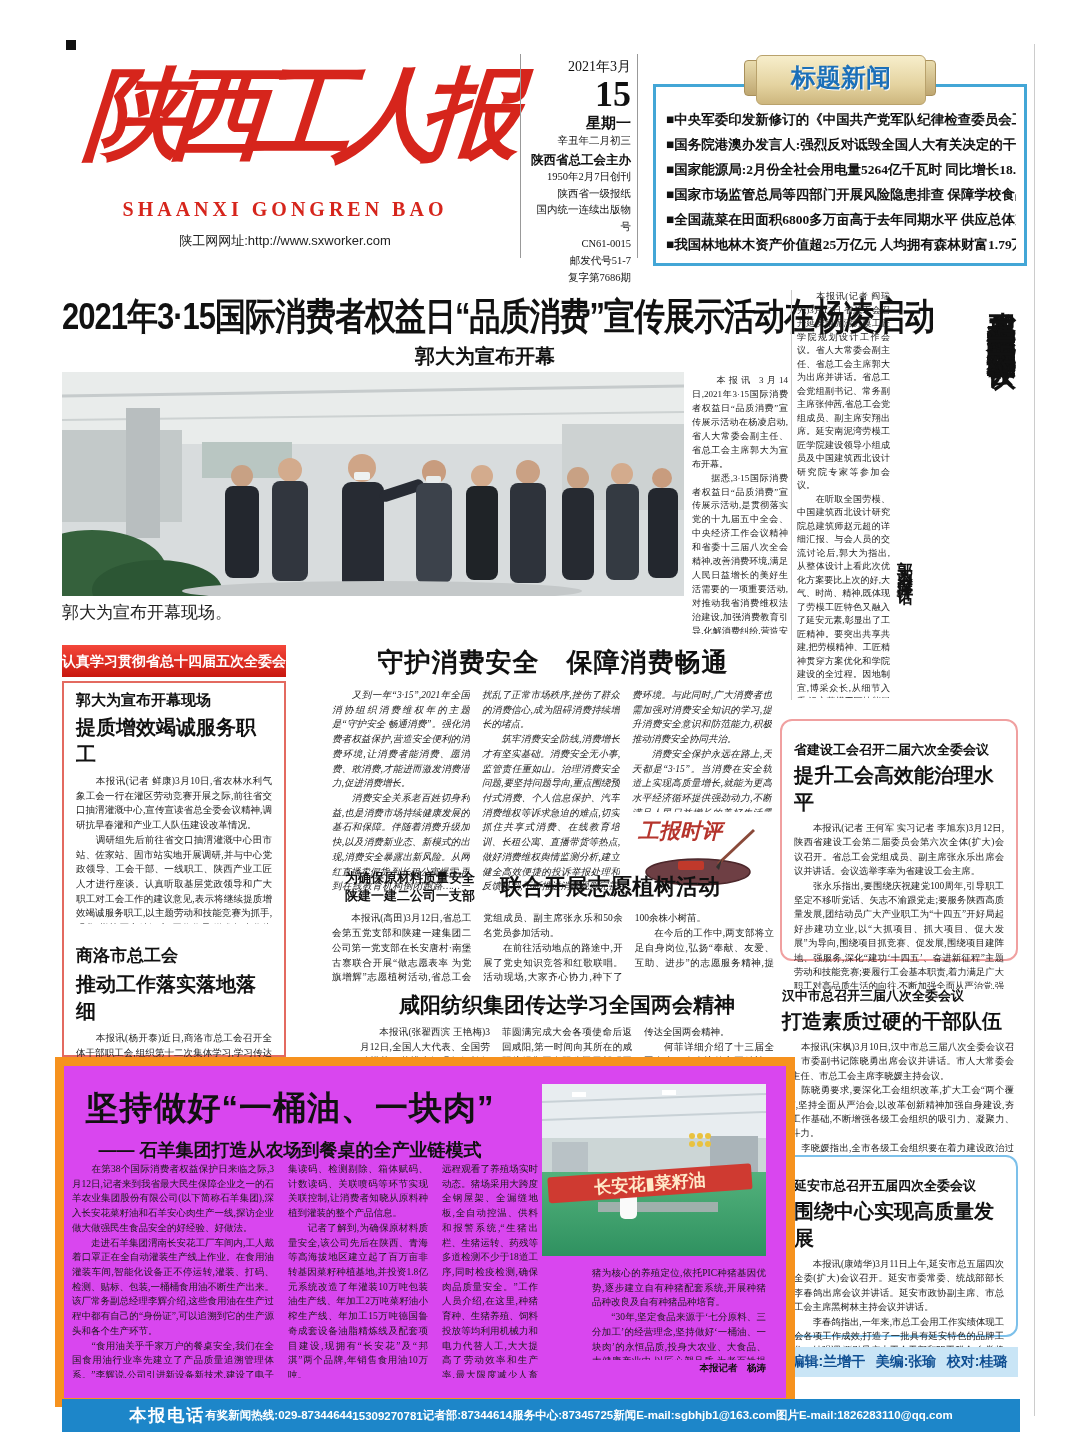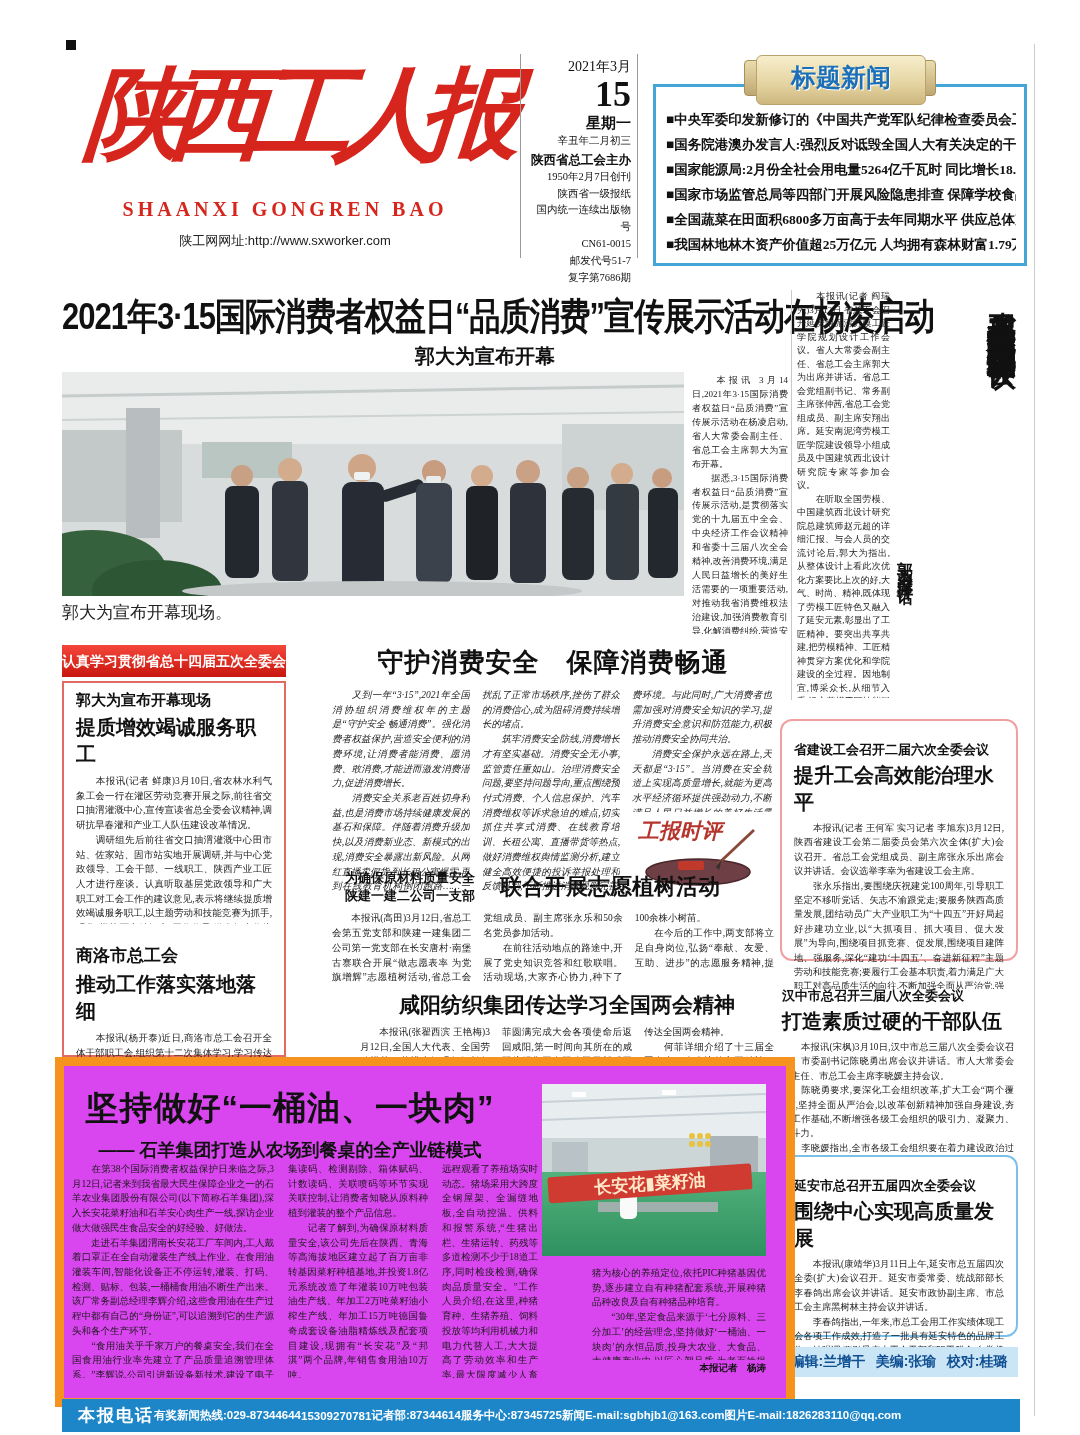--- a/index.html
+++ b/index.html
@@ -88,21 +88,21 @@
   .sy-sub{position:absolute;left:10px;top:72px;width:432px;text-align:center;font-size:18px;font-weight:700;}
   .sy-photo{position:absolute;left:478px;top:18px;width:224px;height:172px;background:#dfe6e8;overflow:hidden;}
   .sy-c1{position:absolute;left:8px;top:96px;width:202px;height:216px;}
   .sy-c2{position:absolute;left:224px;top:96px;width:140px;height:216px;}
   .sy-c3{position:absolute;left:378px;top:96px;width:96px;height:216px;}
   .sy-c4{position:absolute;left:528px;top:200px;width:174px;height:94px;}
   .sy-byline{position:absolute;left:528px;top:296px;width:174px;text-align:right;font-size:9.5px;font-weight:700;
       font-family:"Liberation Serif","DejaVu Serif",serif;}
   
   .footer{left:62px;top:1399px;width:958px;height:33px;background:#1d86c9;color:#fff;display:flex;
-      align-items:center;justify-content:flex-start;padding:12px 16px;box-sizing:border-box;}
+      align-items:center;justify-content:center;padding:12px 16px;box-sizing:border-box;}
   .f-label{font-size:17px;font-weight:900;letter-spacing:2px;}
   .f-item{font-size:11.5px;font-weight:700;}
   .page-edge{left:1034px;top:44px;width:1px;height:1372px;background:#cccccc;}
 </style>
 </head>
 <body>
 
 <div class="page">
 
   <div class="abs corner"></div>

